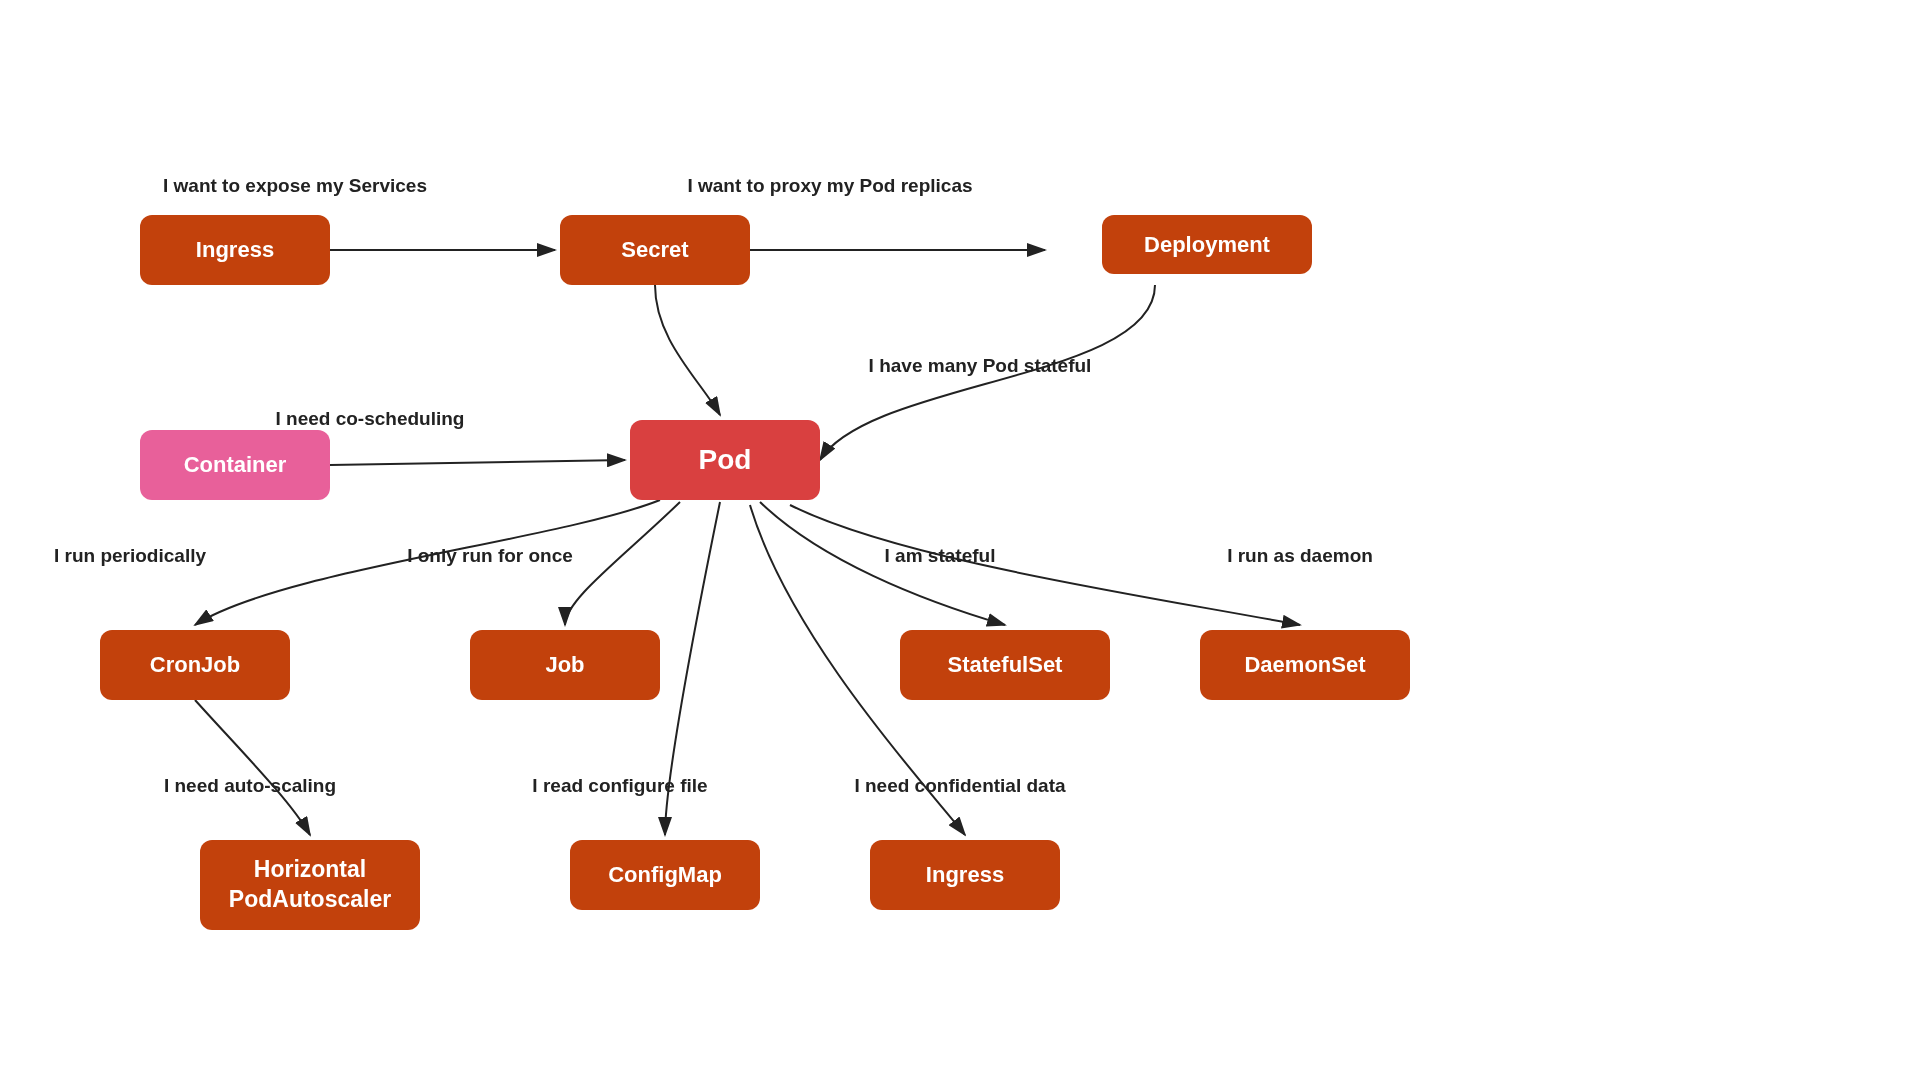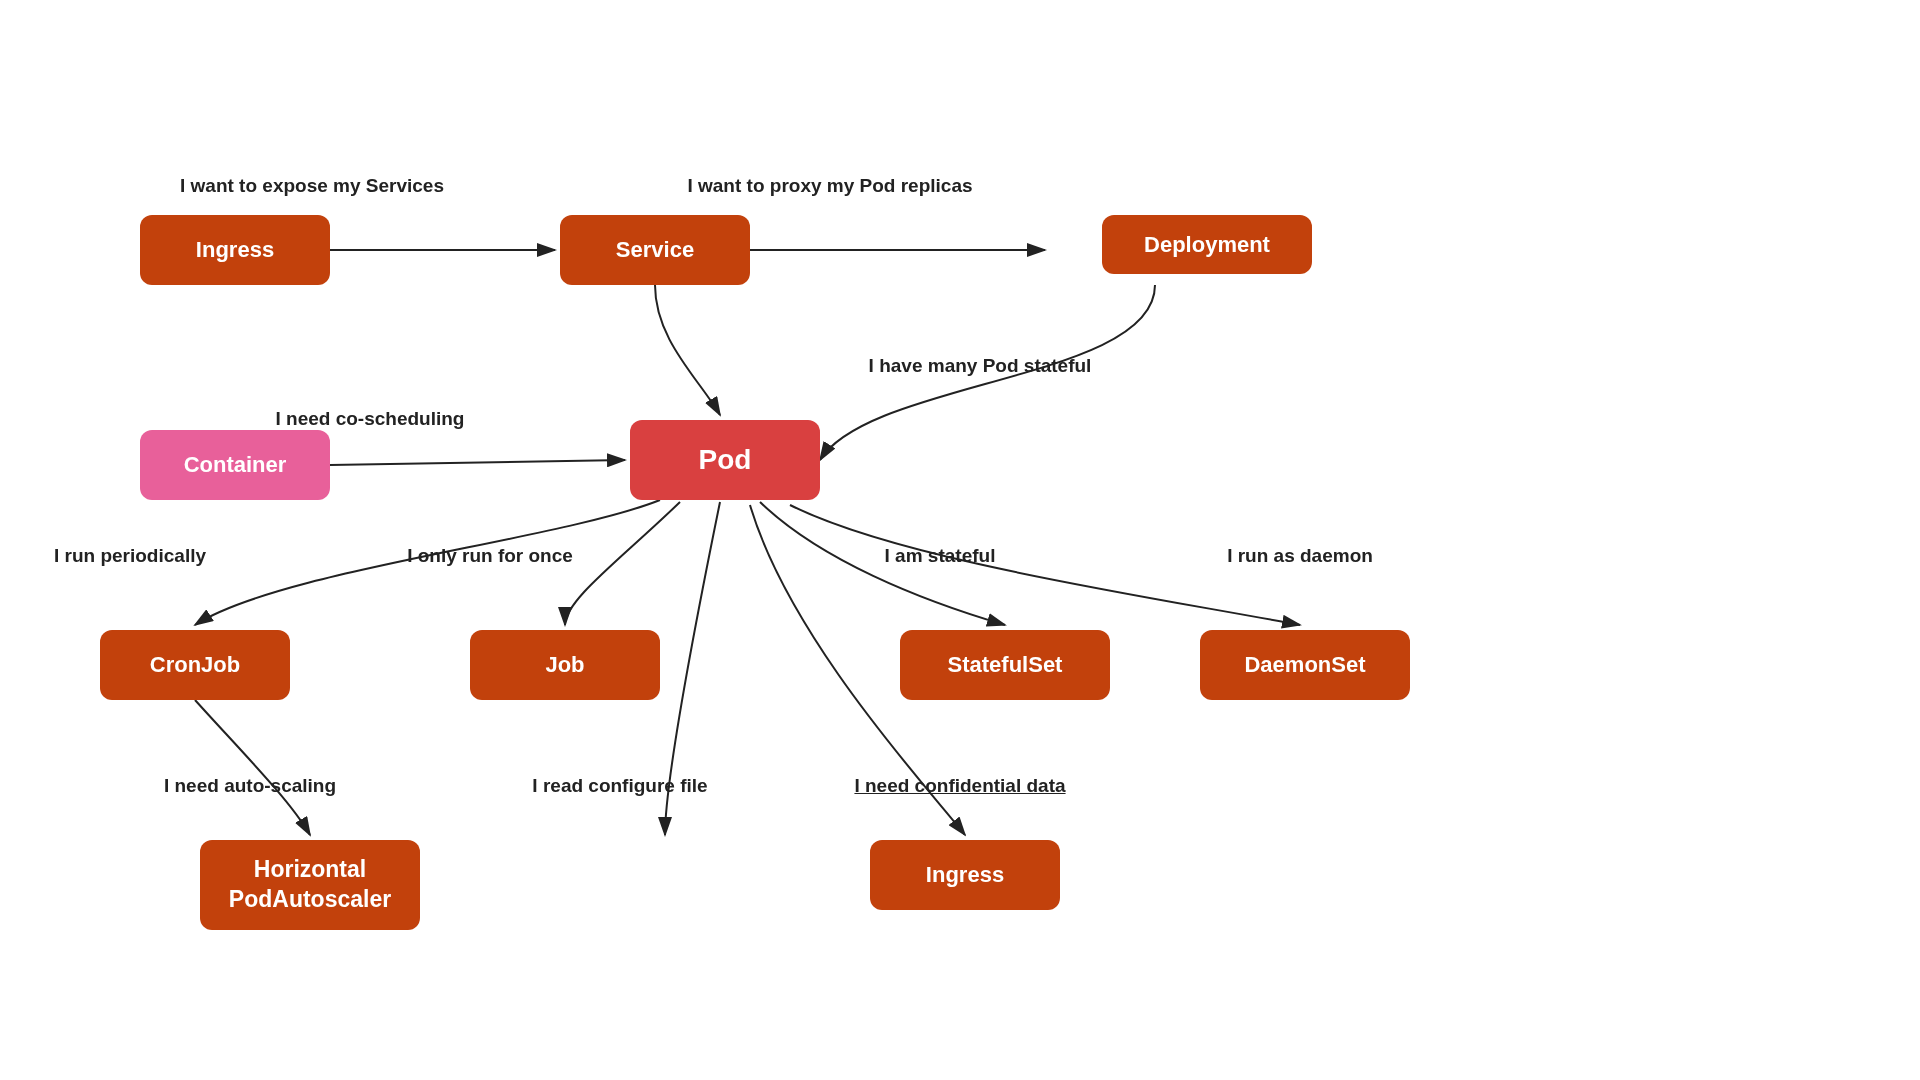--- a/index.html
+++ b/index.html
@@ -87,21 +87,21 @@
     <path d="M195,700 C240,750 290,800 310,835" stroke="#222" stroke-width="2" fill="none" marker-end="url(#arrowhead)"></path>
 
     <path d="M655,285 C655,340 700,380 720,415" stroke="#222" stroke-width="2" fill="none" marker-end="url(#arrowhead)"></path>
   </svg>
 
   <div class="node node-blue" style="left:140px; top:215px; width:190px; height:70px;">
     <span>Ingress</span>
   </div>
 
   <div class="node node-blue" style="left:560px; top:215px; width:190px; height:70px;">
-    <span>Service</span>
+    <span>Secret</span>
   </div>
 
   <div class="node node-blue" style="left:1102px; top:215px; width:210px; height:59px;">
     <span>Deployment</span>
   </div>
 
   <div class="node node-pink" style="left:140px; top:430px; width:190px; height:70px;">
     <span>Container</span>
   </div>
 
@@ -123,26 +123,29 @@
 
   <div class="node node-blue" style="left:1200px; top:630px; width:210px; height:70px;">
     <span>DaemonSet</span>
   </div>
 
   <div class="node node-blue" style="left:200px; top:840px; width:220px; height:90px; font-size:23px; line-height:1.3;">
     <span style="white-space:pre-line;">Horizontal
 PodAutoscaler</span>
   </div>
 
+  <div class="node node-blue" style="left:570px; top:840px; width:190px; height:70px;">
+    <span>ConfigMap</span>
+  </div>
 
   <div class="node node-blue" style="left:870px; top:840px; width:190px; height:70px;">
     <span>Ingress</span>
   </div>
 
-  <div class="label" style="left:295px; top:175px; transform:translateX(-50%);margin-left:17px;">
+  <div class="label" style="left:295px; top:175px; transform:translateX(-50%);">
     <span>I want to expose my Services</span>
   </div>
 
   <div class="label" style="left:830px; top:175px; transform:translateX(-50%);">
     <span>I want to proxy my Pod replicas</span>
   </div>
 
   <div class="label" style="left:370px; top:408px; transform:translateX(-50%);">
     <span>I need co-scheduling</span>
   </div>
@@ -168,17 +171,17 @@
   </div>
 
   <div class="label" style="left:250px; top:775px; transform:translateX(-50%);">
     <span>I need auto-scaling</span>
   </div>
 
   <div class="label" style="left:620px; top:775px; transform:translateX(-50%);">
     <span>I read configure file</span>
   </div>
 
-  <div class="label" style="left:960px; top:775px; transform:translateX(-50%);text-decoration:underline;">
+  <div class="label" style="left:960px; top:775px; transform:translateX(-50%);">
     <span>I need confidential data</span>
   </div>
 
 </div>
 
 </body></html>

